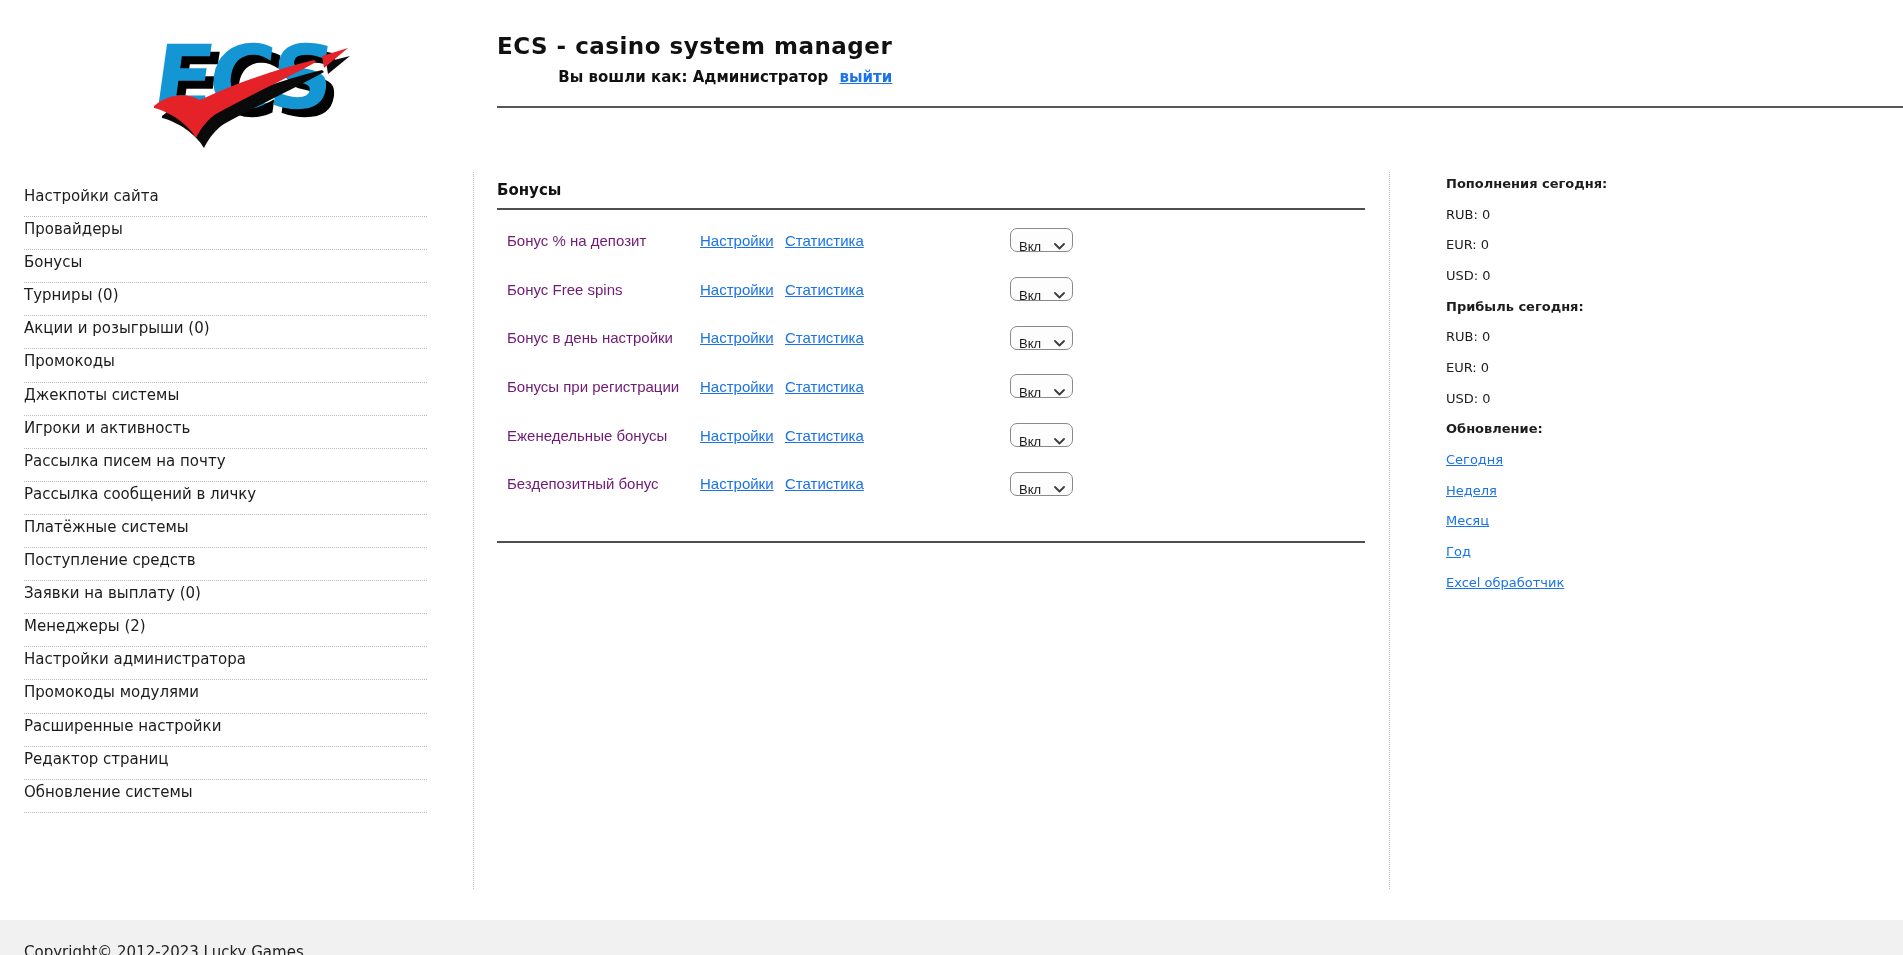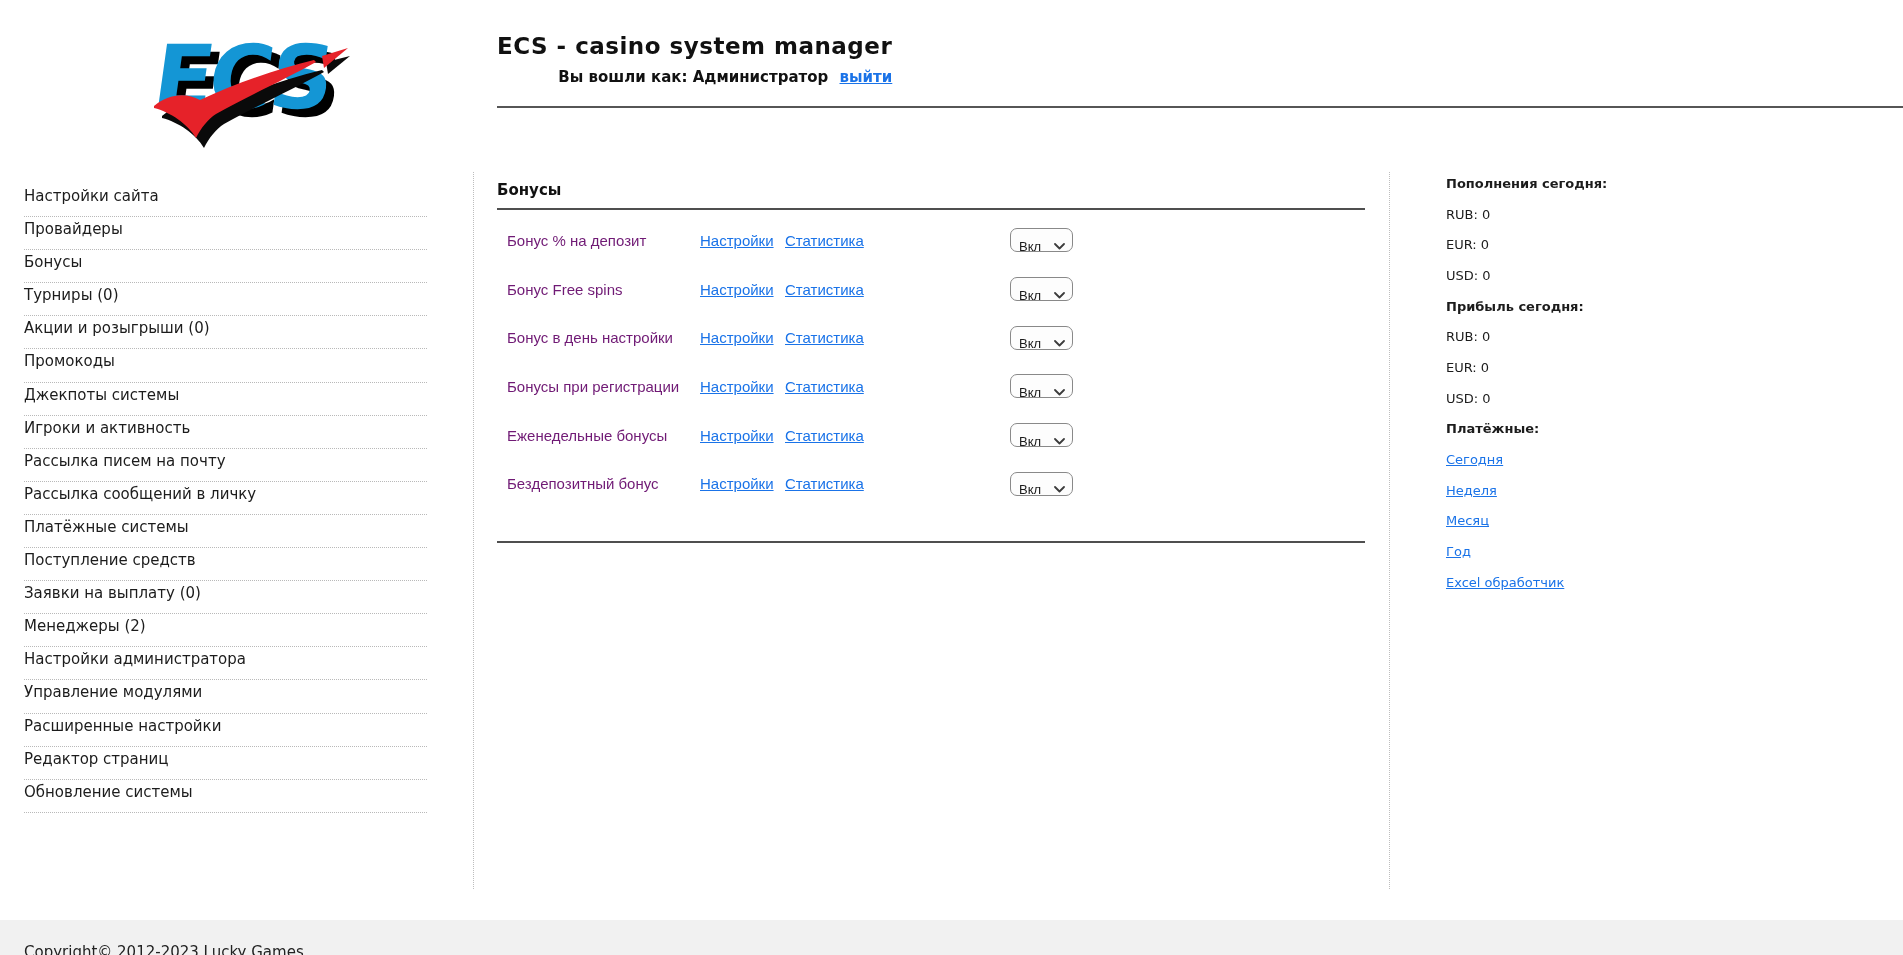--- a/index.html
+++ b/index.html
@@ -156,21 +156,21 @@
 
     <li class="side-item">
       <span>Менеджеры (2)</span>
     </li>
 
     <li class="side-item">
       <span>Настройки администратора</span>
     </li>
 
     <li class="side-item">
-      <span>Управление модулями</span>
+      <span>Промокоды модулями</span>
     </li>
 
 
     <li class="side-item">
       <span>Расширенные настройки</span>
     </li>
 
     <li class="side-item">
       <span>Редактор страниц</span>
     </li>
@@ -275,21 +275,21 @@
     </div>
   <div class="sline bold">Прибыль сегодня:</div>
   <div>
 
       <div class="sline">RUB: 0</div>
 
       <div class="sline">EUR: 0</div>
 
       <div class="sline">USD: 0</div>
     </div>
-  <div class="sline bold">Платёжные:</div>
+  <div class="sline bold">Обновление:</div>
   <div>
 
       <div class="sline">
         <a class="alink">Сегодня</a>
       </div>
 
       <div class="sline">
         <a class="alink">Неделя</a>
       </div>
 

